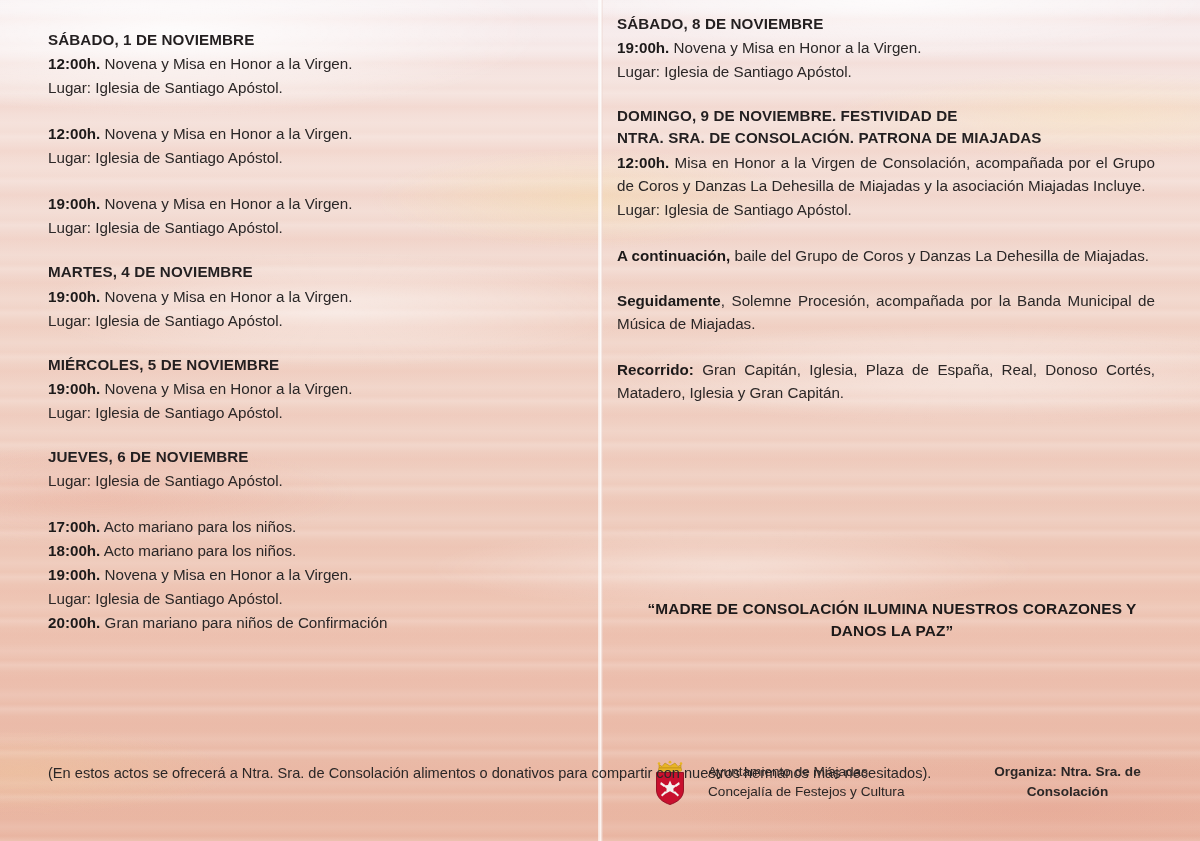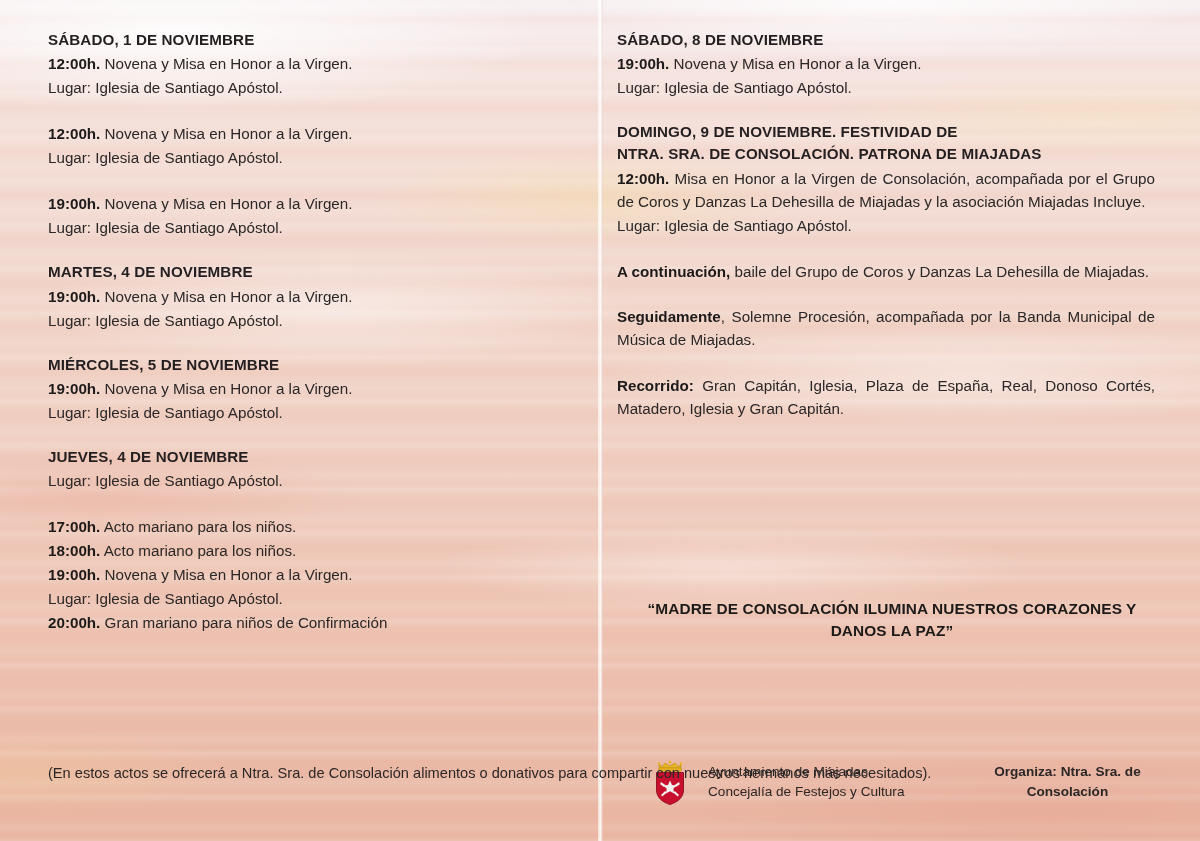--- a/index.html
+++ b/index.html
@@ -90,21 +90,21 @@
   .cols {
     position: absolute;
     inset: 0;
     display: flex;
   }
   .col {
     position: relative;
     box-sizing: border-box;
   }
   .col-left  { width: 600px; padding: 30px 48px 0 48px; }
-  .col-right { width: 600px; padding: 30px 45px 0 17px; }
+  .col-right { width: 600px; padding: 14px 45px 0 17px; }
 
   
   .block { margin-bottom: 22px; }
   .block:last-child { margin-bottom: 0; }
 
   .day-head {
     font-weight: bold;
     font-size: 15.2px;
     letter-spacing: 0.1px;
     line-height: 1.33;
@@ -215,21 +215,21 @@
             <p class="day-head">MARTES, 4 DE NOVIEMBRE</p>
             <p class="line"><b>19:00h.</b><span> Novena y Misa en Honor a la Virgen.</span></p>
             <p class="line">Lugar: Iglesia de Santiago Apóstol.</p>
           </div>
           <div class="block">
             <p class="day-head">MIÉRCOLES, 5 DE NOVIEMBRE</p>
             <p class="line"><b>19:00h.</b><span> Novena y Misa en Honor a la Virgen.</span></p>
             <p class="line">Lugar: Iglesia de Santiago Apóstol.</p>
           </div>
           <div class="block">
-            <p class="day-head">JUEVES, 4 DE NOVIEMBRE</p>
+            <p class="day-head">JUEVES, 6 DE NOVIEMBRE</p>
             <p class="line">Lugar: Iglesia de Santiago Apóstol.</p>
           </div>
           <div class="block">
             <p class="line"><b>17:00h.</b><span> Acto mariano para los niños.</span></p>
             <p class="line"><b>18:00h.</b><span> Acto mariano para los niños.</span></p>
             <p class="line"><b>19:00h.</b><span> Novena y Misa en Honor a la Virgen.</span></p>
             <p class="line">Lugar: Iglesia de Santiago Apóstol.</p>
             <p class="line"><b>20:00h.</b><span> Gran mariano para niños de Confirmación</span></p>
           </div>
         </div>

